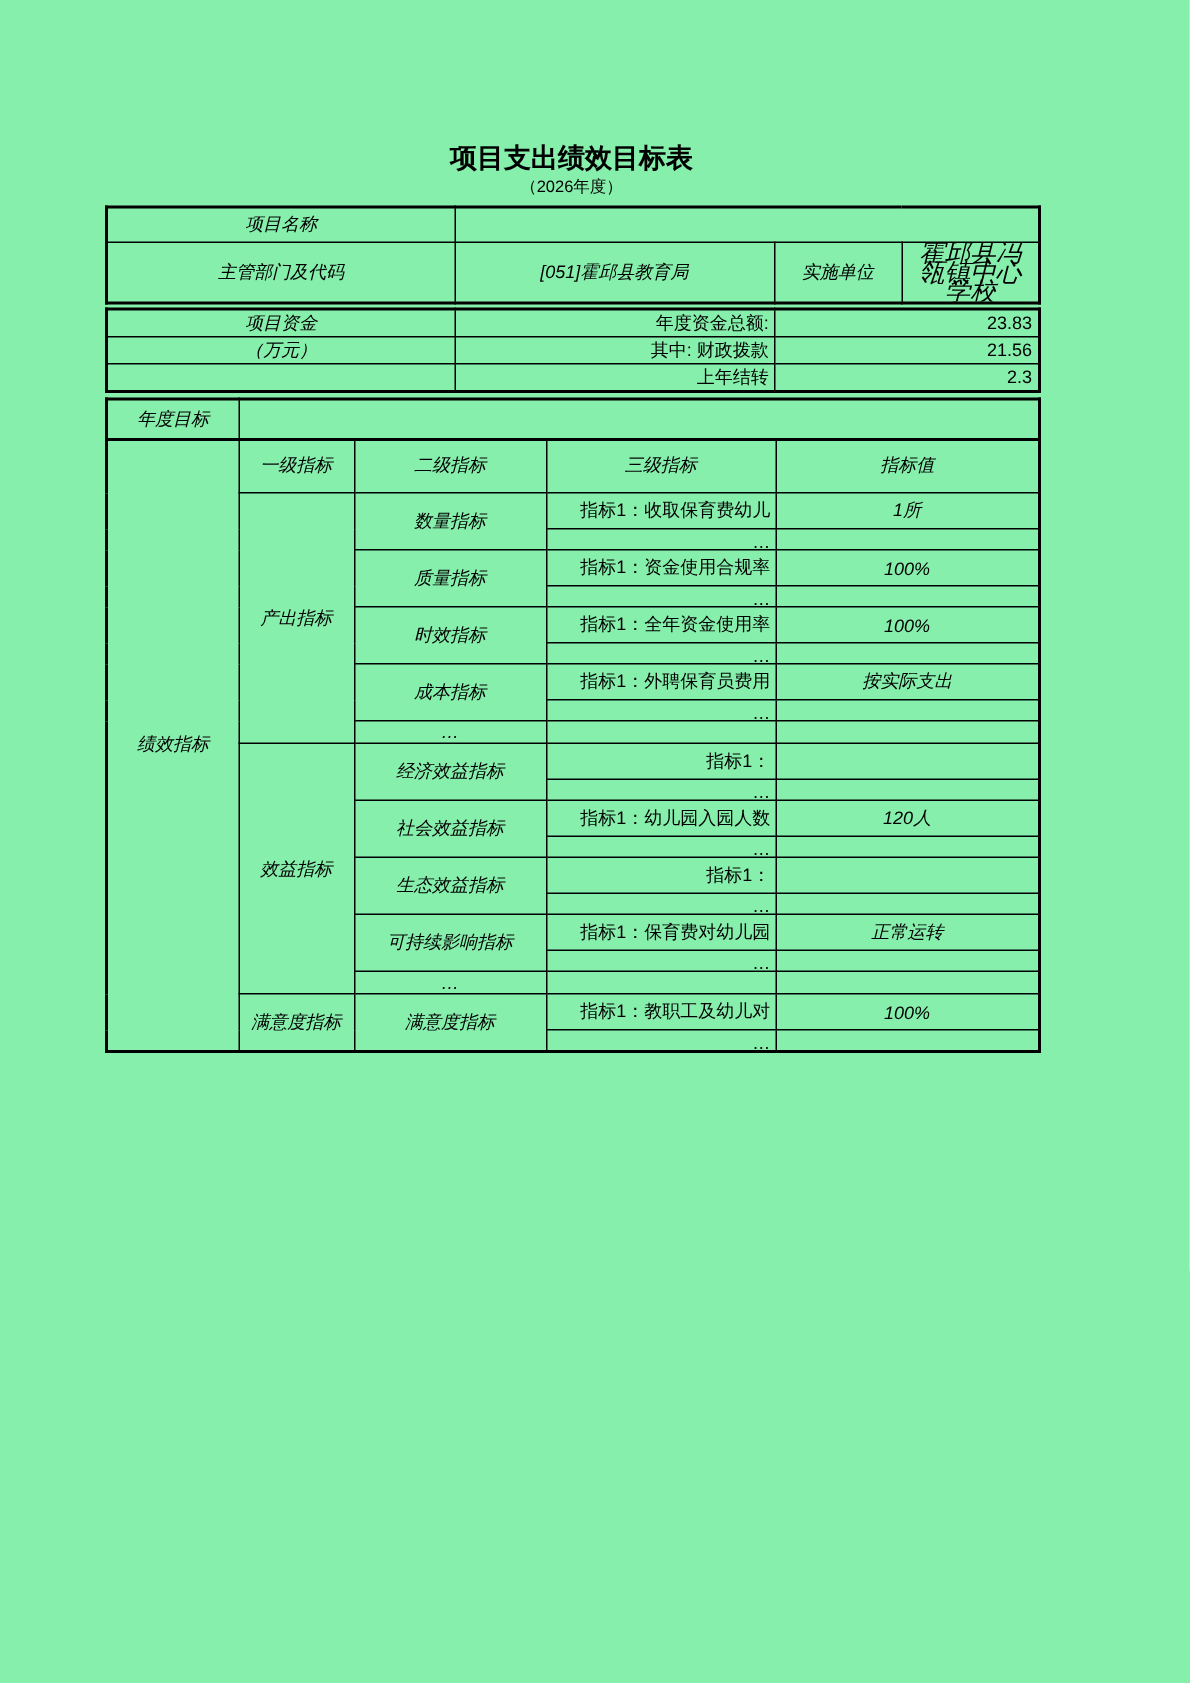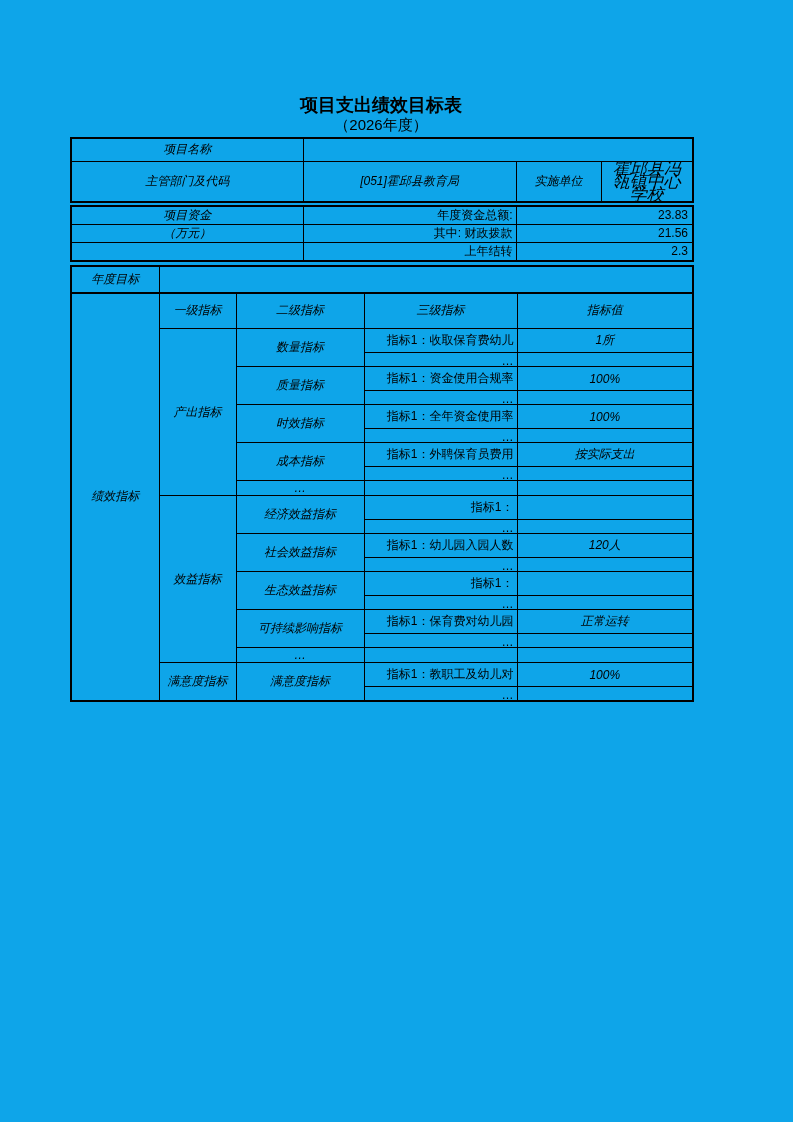--- a/index.html
+++ b/index.html
@@ -1,23 +1,23 @@
 <!DOCTYPE html>
 <html><head>
 <meta charset="utf-8">
 <style>
   html,body{margin:0;padding:0;background:#e8e8e8;}
   .page{
-    width:793px;height:1122px;background:#0ea5e9;position:relative;
+    width:793px;height:1122px;background:#86efac;position:relative;
     margin:0 auto;font-family:"Liberation Sans","DejaVu Sans",sans-serif;
     color:#000;box-sizing:border-box;
   }
   .content{position:absolute;left:70px;top:94px;width:622px;}
   .doc-title{font-size:18px;font-weight:bold;text-align:center;margin:0;line-height:22px;}
-  .doc-subtitle{font-size:15px;text-align:center;margin:2px 0 0 0;line-height:14px;}
+  .doc-subtitle{font-size:11px;text-align:center;margin:2px 0 0 0;line-height:14px;}
   table{border-collapse:collapse;table-layout:fixed;width:622px;border:2px solid #000;}
   td{border:1px solid #000;font-size:12px;padding:0 3px;overflow:hidden;
      white-space:nowrap;vertical-align:middle;box-sizing:border-box;}
   .c-center{text-align:center;font-style:italic;}
   .c-left{text-align:right;}
   .c-right{text-align:right;padding-right:4px;}
   .indent{padding-left:40px;}
   .small{font-size:17px;}
   .wrap{white-space:normal;line-height:13px;}
   .t1{margin-top:5px;}

